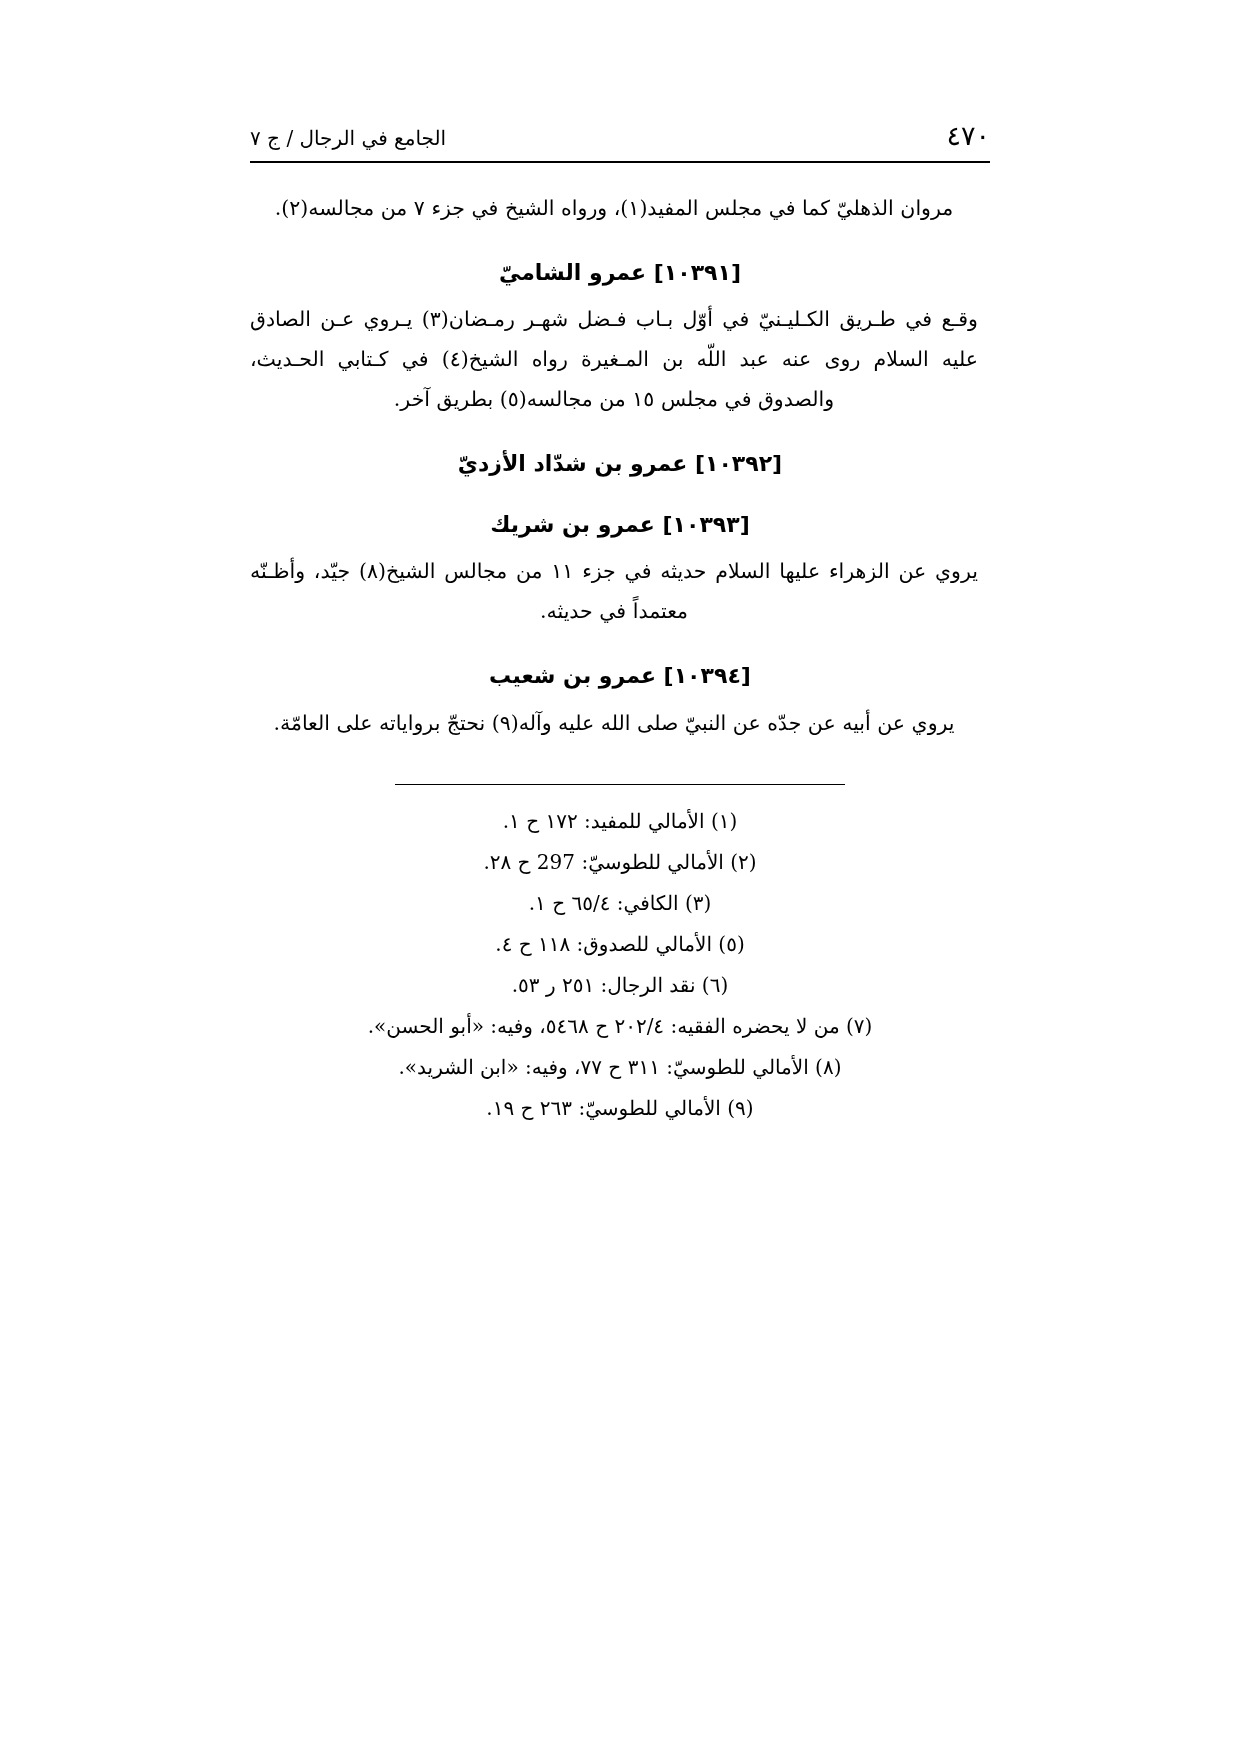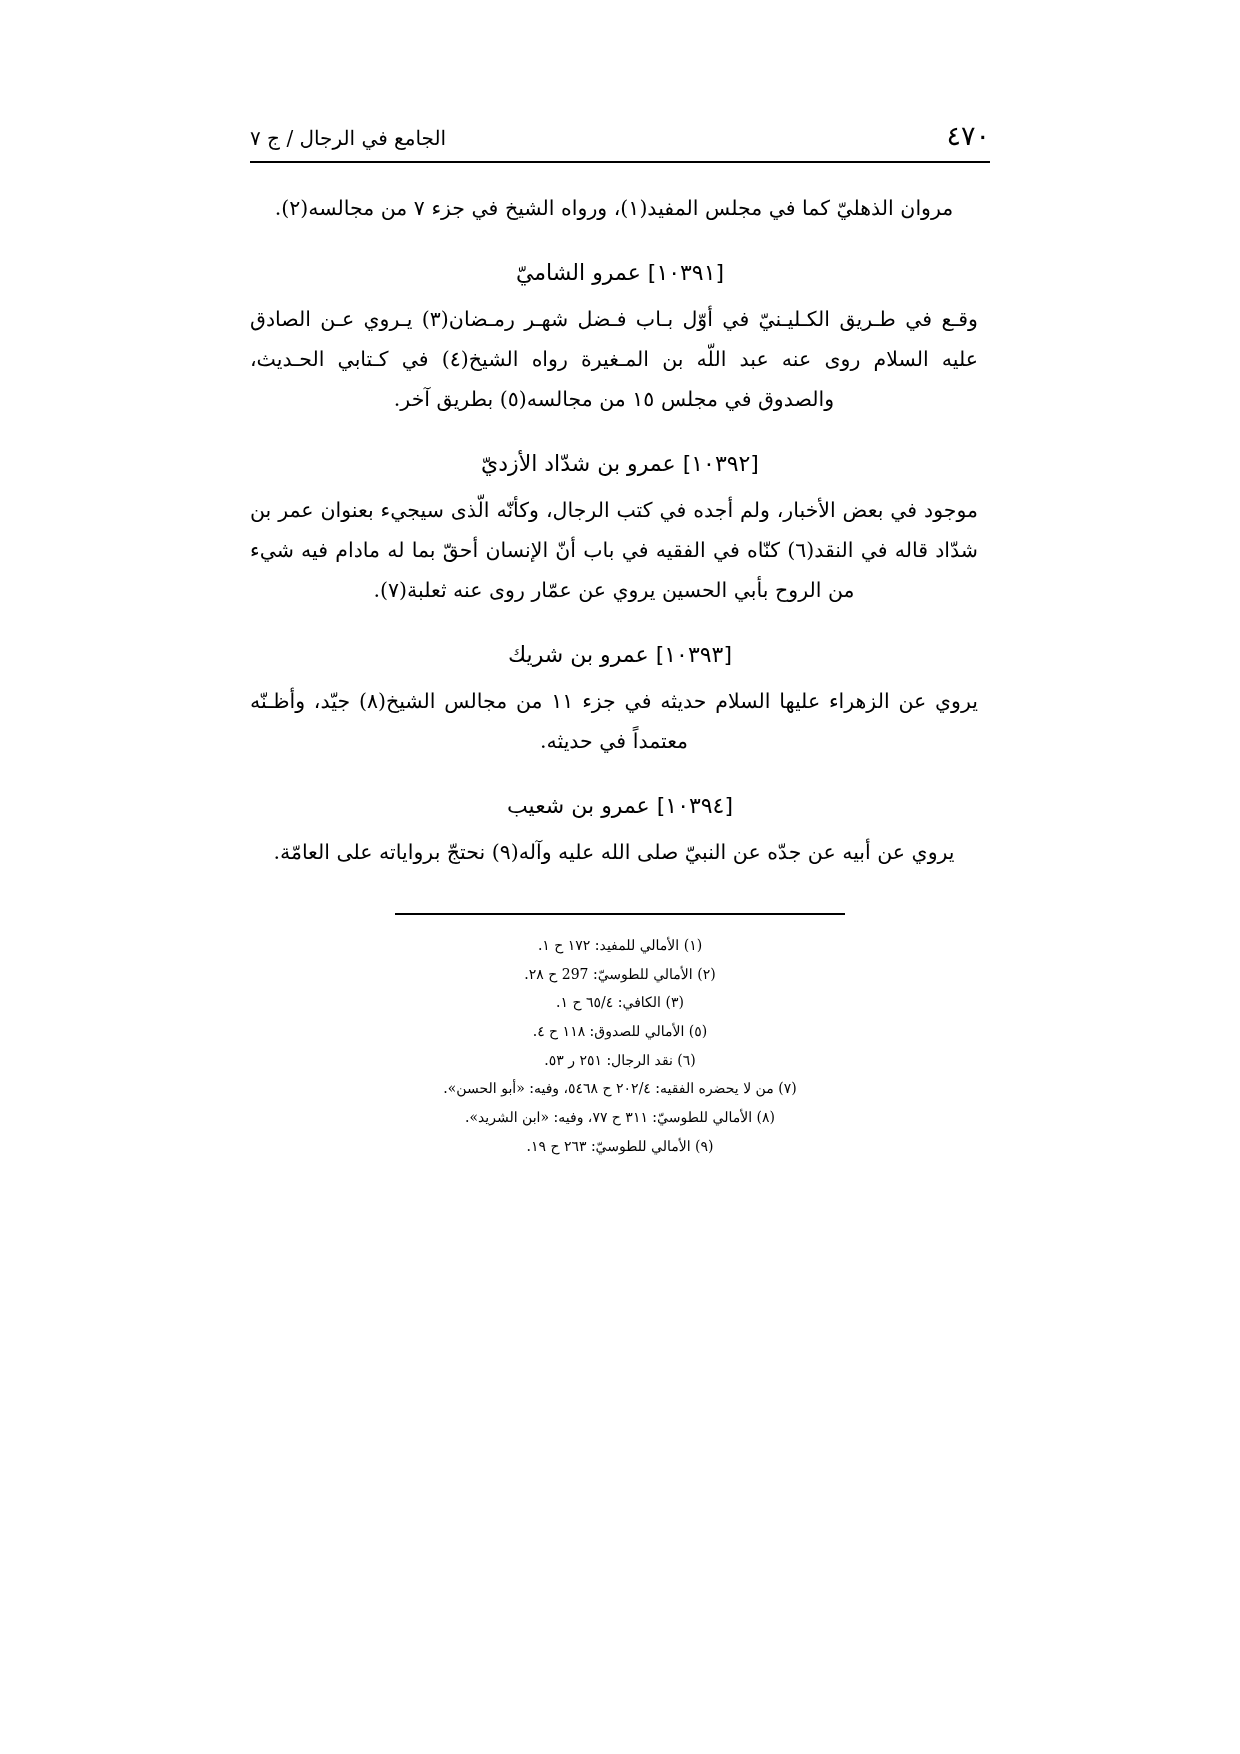--- a/index.html
+++ b/index.html
@@ -49,37 +49,37 @@
   }
   p.para {
     margin: 0 12px 6px 0;
     text-align: justify;
   }
   p.para.first {
     text-align: justify;
   }
   h2.entry-title {
     font-family: "DejaVu Sans", sans-serif;
-    font-weight: normal;
+    font-weight: bold;
     font-size: 22px;
     text-align: center;
     margin: 26px 0 10px 0;
     line-height: 1.6;
   }
   .footnote-rule {
     width: 450px;
     height: 1.5px;
     background: #000;
     margin: 40px auto 16px auto;
     margin-right: auto;
     margin-left: auto;
   }
   .footnotes {
     font-family: "DejaVu Serif", serif;
-    font-size: 14px;
+    font-size: 20px;
     line-height: 2.05;
     text-align: center;
   }
   .footnotes .fn {
     margin: 0;
     white-space: nowrap;
   }
 </style>
 </head>
 <body>
@@ -92,21 +92,20 @@
   </div>
 
   <div class="body-text">
 
     <p class="para first">مروان الذهليّ كما في مجلس المفيد(١)، ورواه الشيخ في جزء ٧ من مجالسه(٢).</p>
 
     <h2 class="entry-title">[١٠٣٩١] عمرو الشاميّ</h2>
     <p class="para">وقـع في طـريق الكـليـنيّ في أوّل بـاب فـضل شهـر رمـضان(٣) يـروي عـن الصادق عليه السلام روى عنه عبد اللّه بن المـغيرة رواه الشيخ(٤) في كـتابي الحـديث، والصدوق في مجلس ١٥ من مجالسه(٥) بطريق آخر.</p>
 
     <h2 class="entry-title">[١٠٣٩٢] عمرو بن شدّاد الأزديّ</h2>
-    <p class="para">موجود في بعض الأخبار، ولم أجده في كتب الرجال، وكأنّه الّذى سيجيء بعنوان عمر بن شدّاد قاله في النقد(٦) كنّاه في الفقيه في باب أنّ الإنسان أحقّ بما له مادام فيه شيء من الروح بأبي الحسين يروي عن عمّار روى عنه ثعلبة(٧).</p>
 
     <h2 class="entry-title">[١٠٣٩٣] عمرو بن شريك</h2>
     <p class="para">يروي عن الزهراء عليها السلام حديثه في جزء ١١ من مجالس الشيخ(٨) جيّد، وأظـنّه معتمداً في حديثه.</p>
 
     <h2 class="entry-title">[١٠٣٩٤] عمرو بن شعيب</h2>
     <p class="para">يروي عن أبيه عن جدّه عن النبيّ صلى الله عليه وآله(٩) نحتجّ برواياته على العامّة.</p>
 
   </div>
 
   <div class="footnote-rule"></div>

